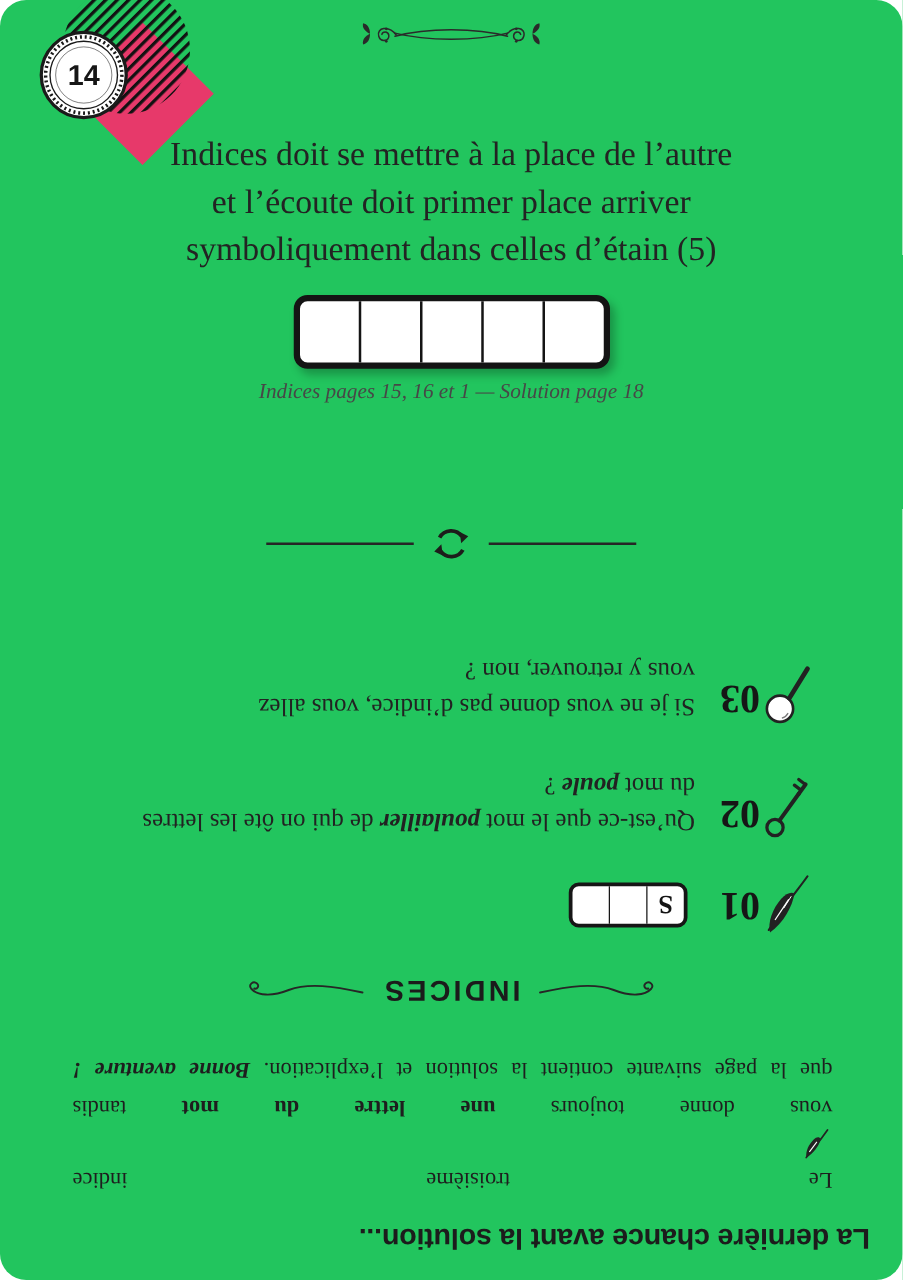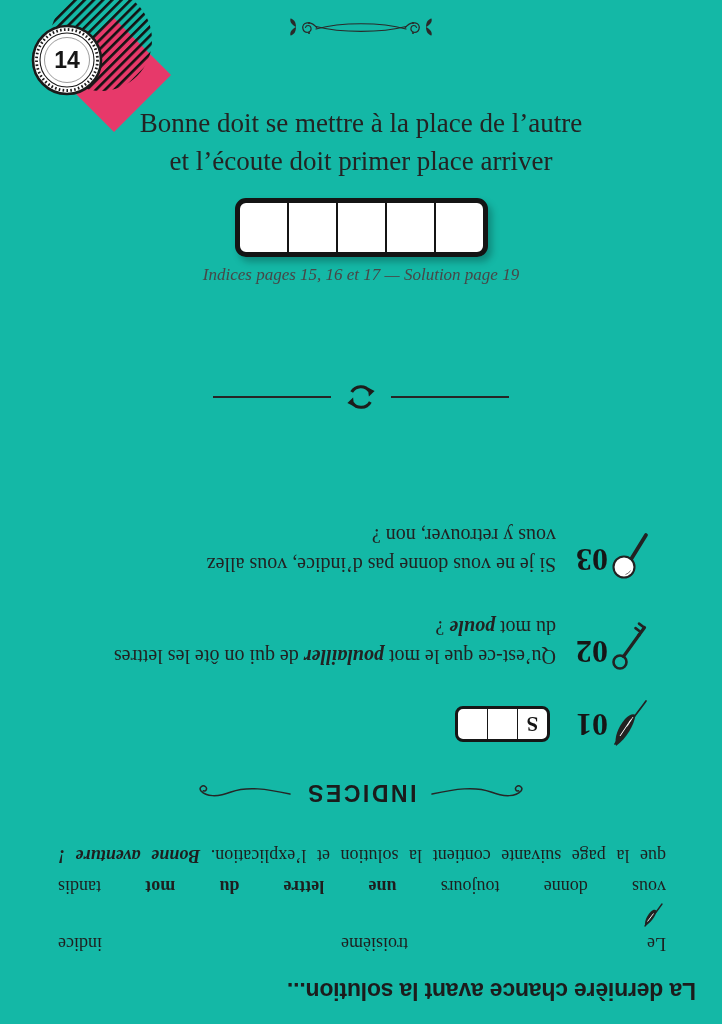--- a/index.html
+++ b/index.html
@@ -1,19 +1,20 @@
 <!DOCTYPE html>
 <html lang="fr"><head>
 <meta charset="utf-8">
 <style>
   html,body{margin:0;padding:0;background:#fff;}
   .page{
     position:relative;width:722px;height:1024px;margin:0 auto;
-    background:#14b8a6;color:#1d1d1b;overflow:hidden;
+    background:#22c55e;color:#1d1d1b;overflow:hidden;
     font-family:"Liberation Serif",serif;
+    border-radius:21px;
   }
   
   .corner-art{position:absolute;top:0;left:0;}
   
   .title-wrap{margin-top:40px;text-align:center;line-height:54px;}
   .title{
     display:inline-block;font-family:"Liberation Serif",serif;font-weight:700;
     font-size:52px;letter-spacing:1px;transform:scaleX(.82);transform-origin:center;
     color:#141414;white-space:nowrap;
   }
@@ -109,34 +110,35 @@
       <path d="M140,13 c4,-2 6.5,-5 5.5,-8.5 c-3.2,0.6 -5.5,3.5 -5.5,8.5 Z"></path>
       <path d="M140,13 c4,2 6.5,5 5.5,8.5 c-3.2,-0.6 -5.5,-3.5 -5.5,-8.5 Z"></path>
       <circle cx="23" cy="9" r="1.1"></circle>
         <circle cx="23" cy="19" r="1.1"></circle>
       <circle cx="127" cy="9" r="1.1"></circle>
         <circle cx="127" cy="19" r="1.1"></circle>
     </g>
   </svg>
 
   <div class="riddle">
-    <div>Bonne doit se mettre à la place de l’autre</div>
+    <div>Indices doit se mettre à la place de l’autre</div>
     <div>et l’écoute doit primer place arriver</div>
+    <div>symboliquement dans celles d’étain (5)</div>
   </div>
 
   <div class="answer-boxes-wrap">
     <div class="answer-boxes">
       <div class="answer-cell"></div>
       <div class="answer-cell"></div>
       <div class="answer-cell"></div>
       <div class="answer-cell"></div>
       <div class="answer-cell"></div>
     </div>
   </div>
-  <p class="caption">Indices pages 15, 16 et 17 — Solution page 19</p>
+  <p class="caption">Indices pages 15, 16 et 1 — Solution page 18</p>
 
   <div class="divider">
     <div class="rule"></div>
     <svg width="32" height="32" viewBox="0 0 32 32">
       <g stroke="#1d1d1b" stroke-width="3.1" fill="none">
         <path d="M6.7,11.1 A10.5,10.5 0 0 1 24.5,10.2"></path>
         <path d="M25.3,20.9 A10.5,10.5 0 0 1 7.5,21.8"></path>
       </g>
       <polygon points="22.8,6.6 29.6,9.9 23.9,15.6" fill="#1d1d1b"></polygon>
       <polygon points="9.2,25.4 2.4,22.1 8.1,16.4" fill="#1d1d1b"></polygon>

